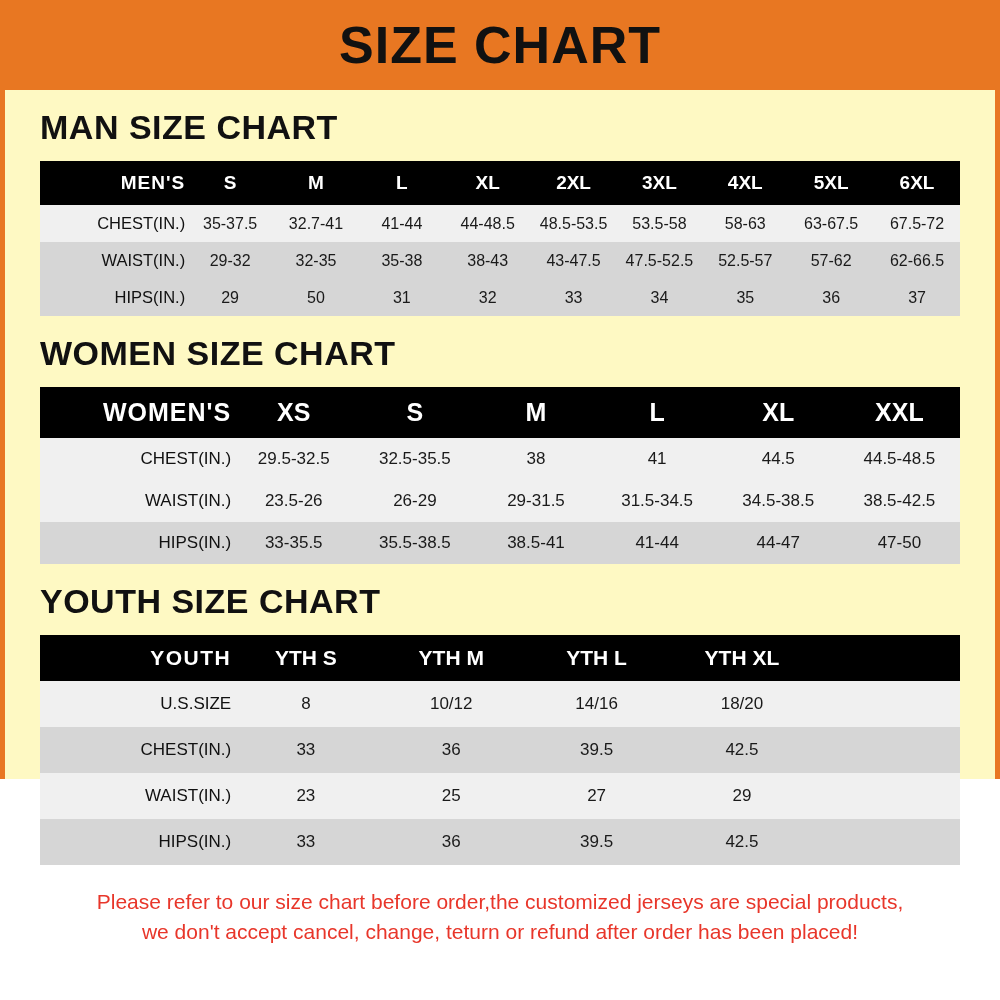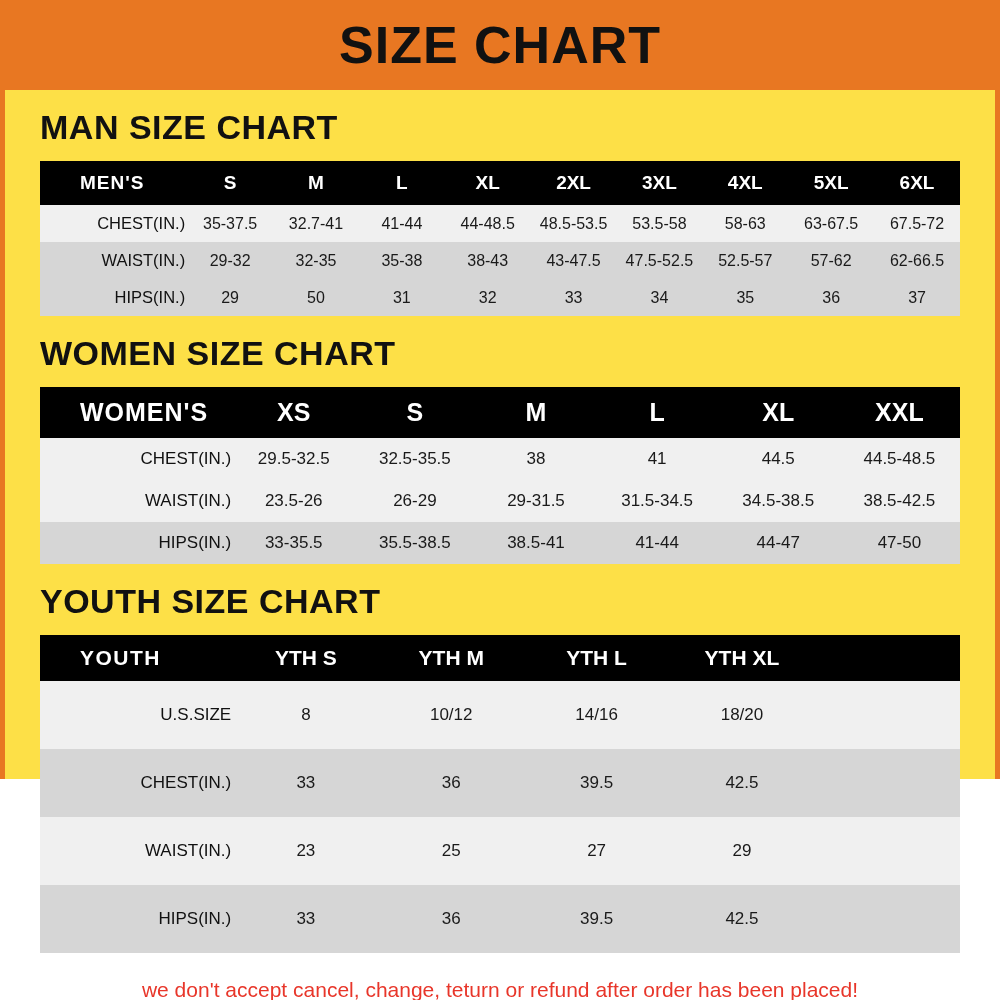--- a/index.html
+++ b/index.html
@@ -13,21 +13,21 @@
     font-family: "Liberation Sans", sans-serif;
     overflow: hidden;
   }
   .page {
     position: relative;
     width: 1000px;
     height: 779px;
     box-sizing: border-box;
     border-left: 5px solid #e87722;
     border-right: 5px solid #e87722;
-    background: #fde047;
+    background: #fef9c3;
   }
   
   .banner {
     height: 90px;
     background: #e87722;
     display: flex;
     align-items: center;
     justify-content: center;
     margin: 0 -5px;
   }
@@ -61,21 +61,21 @@
   }
   thead th {
     color: #ffffff;
     font-weight: bold;
     font-size: 19px;
     padding: 11px 2px;
     text-align: center;
     border: 0;
   }
   thead th.rowhead {
-    text-align: left;
+    text-align: right;
     padding-left: 40px;
     letter-spacing: 1px;
   }
   tbody td {
     font-size: 16px;
     color: #1a1a1a;
     padding: 9px 2px;
     text-align: center;
     border: 0;
   }
@@ -88,21 +88,21 @@
   tbody tr.even { background: #d6d6d6; }
 
   
   .men-table col.c0 { width: 16%; }
   .women-table col.c0 { width: 21%; }
   .youth-table col.c0 { width: 21%; }
 
   .women-table thead th { font-size: 25px; }
   .women-table tbody td { font-size: 17px; padding: 11px 2px; }
   .youth-table thead th { font-size: 21px; }
-  .youth-table tbody td { font-size: 17px; padding: 24px 2px; }
+  .youth-table tbody td { font-size: 17px; padding: 13px 2px; }
   .youth-table thead th.rowhead { letter-spacing: 1.5px; }
 
   
   .note {
     margin-top: 22px;
     padding: 0 22px;
     color: #e8362a;
     font-size: 21px;
     line-height: 1.45;
     text-align: center;
@@ -295,16 +295,17 @@
           <td>36</td>
           <td>39.5</td>
           <td>42.5</td>
           <td></td>
         </tr>
       </tbody>
     </table>
   </div>
 
   <div class="note">
+    <div>Please refer to our size chart before order,the customized jerseys are special products,</div>
     <div>we don't accept cancel, change, teturn or refund after order has been placed!</div>
   </div>
 
 </div>
 
 </body></html>

